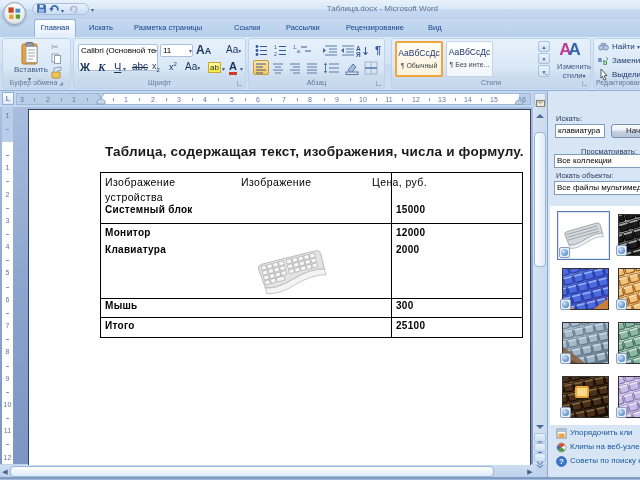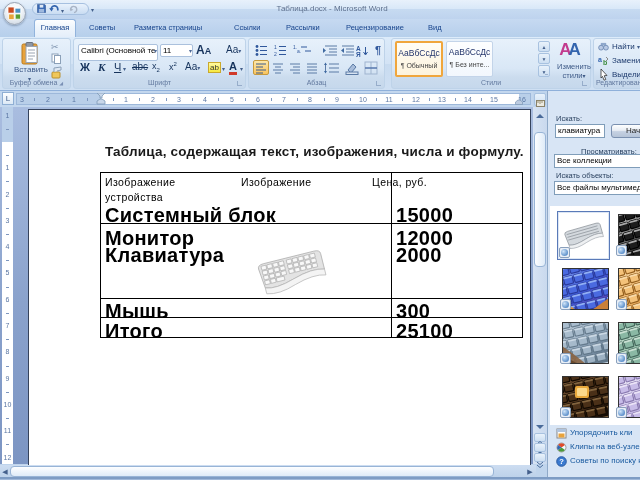--- a/index.html
+++ b/index.html
@@ -4,21 +4,21 @@
 *{margin:0;padding:0;box-sizing:border-box;}
 html,body{width:640px;height:480px;overflow:hidden;}
 body{font-family:"Liberation Sans",sans-serif;position:relative;background:#bfd4ec;}
 .abs{position:absolute;}
 
 #titlebar{left:0;top:0;width:640px;height:19px;background:linear-gradient(180deg,#e8f1fb 0%,#d9e8f8 45%,#c6daf1 50%,#bed3ee 100%);}
 #officebtn{left:3px;top:2px;width:23px;height:23px;border-radius:50%;background:radial-gradient(circle at 50% 32%,#ffffff 0%,#f2f5f9 40%,#dde4ec 70%,#c2ccd9 92%,#d5dde6 100%);border:1px solid #98a3b2;box-shadow:0 1px 2px rgba(60,80,110,.4);z-index:9;}
 #officebtn .logo{position:absolute;left:5px;top:5px;width:14px;height:14px;}
 #qat{left:32px;top:3px;width:57px;height:12px;border-radius:7px;background:linear-gradient(180deg,#e9f2fc,#c9dcf2);border:1px solid #a6c0e0;}
 .qicon{position:absolute;top:2px;font-size:9px;line-height:10px;color:#30589c;}
-#titletext{left:234px;top:4px;width:196px;text-align:center;font-size:8px;color:#5d6f8d;}
+#titletext{left:242px;top:4px;width:196px;text-align:right;font-size:8px;color:#5d6f8d;}
 
 #tabrow{left:0;top:19px;width:640px;height:18px;background:linear-gradient(180deg,#c6d9f1,#b6cfeb);}
 .tab{position:absolute;top:20px;white-space:nowrap;height:16px;font-size:7.5px;color:#15428b;line-height:16px;}
 #tab-active{left:34px;top:19px;width:42px;height:18px;text-align:center;background:linear-gradient(180deg,#fdfeff,#f0f6fc 40%,#e4eefa);border:1px solid #91b3dc;border-bottom:none;border-radius:3px 3px 0 0;font-weight:400;}
 
 #ribbon{left:0;top:37px;width:640px;height:54px;background:linear-gradient(180deg,#dcebfa 0%,#d3e3f5 50%,#c8dbf0 51%,#cfe0f3 100%);border-bottom:1px solid #8fb0da;}
 .group{position:absolute;top:1px;height:51px;border:1px solid #bed3e9;border-radius:3px;background:linear-gradient(180deg,#e7f1fb 0%,#d9e7f6 60%,#cbdcee 78%,#c6d8ec 100%);}
 .glabel{position:absolute;bottom:1px;left:0;right:0;text-align:center;font-size:7px;color:#61789e;height:9px;line-height:9px;}
 .launch{position:absolute;bottom:2px;right:3px;width:5px;height:5px;border-left:1px solid #8aa2c2;border-bottom:1px solid #8aa2c2;opacity:0.8;}
 .combo{position:absolute;background:#fff;border:1px solid #abc1dd;border-radius:2px;font-size:8px;color:#000;line-height:11px;padding-left:2px;white-space:nowrap;overflow:hidden;}
@@ -44,21 +44,21 @@
 #page{position:absolute;left:28px;top:2px;width:503px;height:356px;background:#fff;border:1px solid #36435c;border-bottom:none;}
 
 #vscroll{left:533px;top:107px;width:14px;height:357px;background:linear-gradient(90deg,#d7e3f3,#c9d9ee);}
 .sbtn{position:absolute;left:1px;width:12px;background:linear-gradient(180deg,#e9f2fb,#cddff2);border:1px solid #a8c2e0;border-radius:2px;color:#44608c;text-align:center;}
 #vthumb{position:absolute;left:1px;top:10px;width:12px;height:150px;background:linear-gradient(90deg,#fdfeff,#dfebf8);border:1px solid #98b4d6;border-radius:4px;}
 
 #doctitle{left:105px;top:144px;width:430px;font-size:13.5px;font-weight:700;color:#1a1a1a;letter-spacing:0.2px;white-space:nowrap;}
 .tline{background:#000;}
 .dtext{position:absolute;color:#000;white-space:nowrap;}
 .hdr{font-size:10.5px;letter-spacing:0.4px;}
-.big{font-size:20px;font-weight:700;letter-spacing:0.3px;}
+.big{font-size:10px;font-weight:700;letter-spacing:0.3px;}
 
 #hscroll{left:0;top:465px;width:536px;height:12px;background:linear-gradient(180deg,#cdddf1,#bdd2ea);}
 #hthumb{position:absolute;left:10px;top:1px;width:484px;height:11px;background:linear-gradient(180deg,#fdfeff,#dfebf8);border:1px solid #98b4d6;border-radius:4px;}
 .harrow{position:absolute;top:1px;width:10px;height:11px;font-size:7px;color:#44608c;text-align:center;line-height:11px;}
 #statusbar{left:0;top:477px;width:640px;height:3px;background:linear-gradient(180deg,#7e9cc4 0%,#7e9cc4 55%,#b4c9e6 100%);}
 
 #taskpane{left:547px;top:91px;width:93px;height:386px;background:#d8e5f5;border-left:1px solid #8fa9c8;}
 #tphead{position:absolute;left:0;top:0;width:93px;height:18px;background:linear-gradient(180deg,#f7fbfe,#d8e7f7);font-size:9px;font-weight:700;color:#1e3c78;line-height:18px;padding-left:7px;}
 .tplabel{position:absolute;left:8px;font-size:7.5px;color:#29405e;}
 .tpinput{position:absolute;background:#fff;border:1px solid #7f9db9;font-size:8px;color:#000;line-height:12px;padding-left:2px;white-space:nowrap;overflow:hidden;}
@@ -94,21 +94,21 @@
     </svg></div>
 <div class="qicon abs" style="left:61px;top:6px;color:#44608c;font-size:6px;">▾</div>
 <div class="qicon abs" style="left:69px;top:4px;"><svg width="10" height="10" viewBox="0 0 11 11">
       <path d="M1.8 6.8 A3.4 3.4 0 1 1 5.5 9.4" stroke="#a8b4c6" stroke-width="1.6" fill="none"></path>
       <path d="M1 4.2 L1.6 8 L4.8 6.4 Z" fill="#a8b4c6"></path>
     </svg></div>
 <div class="qicon abs" style="left:91px;top:5px;color:#44608c;font-size:6px;">▾</div>
 
 <div id="tabrow" class="abs"></div>
 <div id="tab-active" class="tab abs">Главная</div>
-<div class="tab" style="left:89px;">Советы</div>
+<div class="tab" style="left:89px;">Искать</div>
 <div class="tab" style="left:134px;">Разметка страницы</div>
 <div class="tab" style="left:234px;">Ссылки</div>
 <div class="tab" style="left:286px;">Рассылки</div>
 <div class="tab" style="left:346px;">Рецензирование</div>
 <div class="tab" style="left:428px;">Вид</div>
 
 <div id="ribbon" class="abs">
   <div class="group" style="left:2px;width:69px;">
     <svg style="position:absolute;left:17px;top:3px;" width="20" height="24" viewBox="0 0 20 24">
         <rect x="2" y="2" width="15" height="20" rx="1.5" fill="#e8a33d" stroke="#b77b20"></rect>
@@ -128,21 +128,21 @@
         <rect x="1" y="1" width="6" height="8" fill="#fff" stroke="#8ba0b8"></rect>
         <rect x="3.5" y="2.5" width="6" height="8" fill="#fff" stroke="#8ba0b8"></rect>
       </svg>
     <svg class="abs" style="left:48px;top:27px;" width="12" height="13" viewBox="0 0 12 13">
         <rect x="1" y="6" width="8" height="6" rx="1" fill="#f0c75a" stroke="#b98f2d"></rect>
         <path d="M3 6 L3 2 L10 1 L10 4 L6 5" fill="#dfe8f2" stroke="#8ba0b8"></path>
       </svg>
     <div class="glabel">Буфер обмена <span style="font-size:5px;color:#7a90b5;">◢</span></div>
   </div>
   <div class="group" style="left:73px;width:173px;">
-    <div class="combo" style="left:4px;top:5px;width:80px;height:17px;">Calibri (Основной те<span class="cbarrow">▾</span></div>
+    <div class="combo" style="left:4px;top:5px;width:80px;height:27px;">Calibri (Основной те<span class="cbarrow">▾</span></div>
     <div class="combo" style="left:86px;top:5px;width:33px;height:13px;">11<span class="cbarrow">▾</span></div>
     <div class="abs" style="left:122px;top:4px;font-size:12px;color:#16335c;font-weight:700;">А<span style="font-size:9px;">А</span></div>
     <div class="abs" style="left:152px;top:5px;font-size:10px;color:#16335c;">Аа<span style="font-size:6px;color:#44608c;">▾</span></div>
     <div class="abs" style="left:3px;top:22px;width:165px;height:17px;font-size:11px;color:#16335c;">
       <b style="position:absolute;left:3px;">Ж</b>
       <i style="position:absolute;left:21px;font-family:'Liberation Serif',serif;font-weight:700;">К</i>
       <span style="position:absolute;left:37px;text-decoration:underline;">Ч</span>
         <span style="position:absolute;left:46px;top:4px;font-size:6px;color:#44608c;">▾</span>
       <span style="position:absolute;left:55px;font-size:10px;text-decoration:line-through;">abc</span>
       <span style="position:absolute;left:75px;font-size:9px;">x<sub style="font-size:6px;">2</sub></span>

